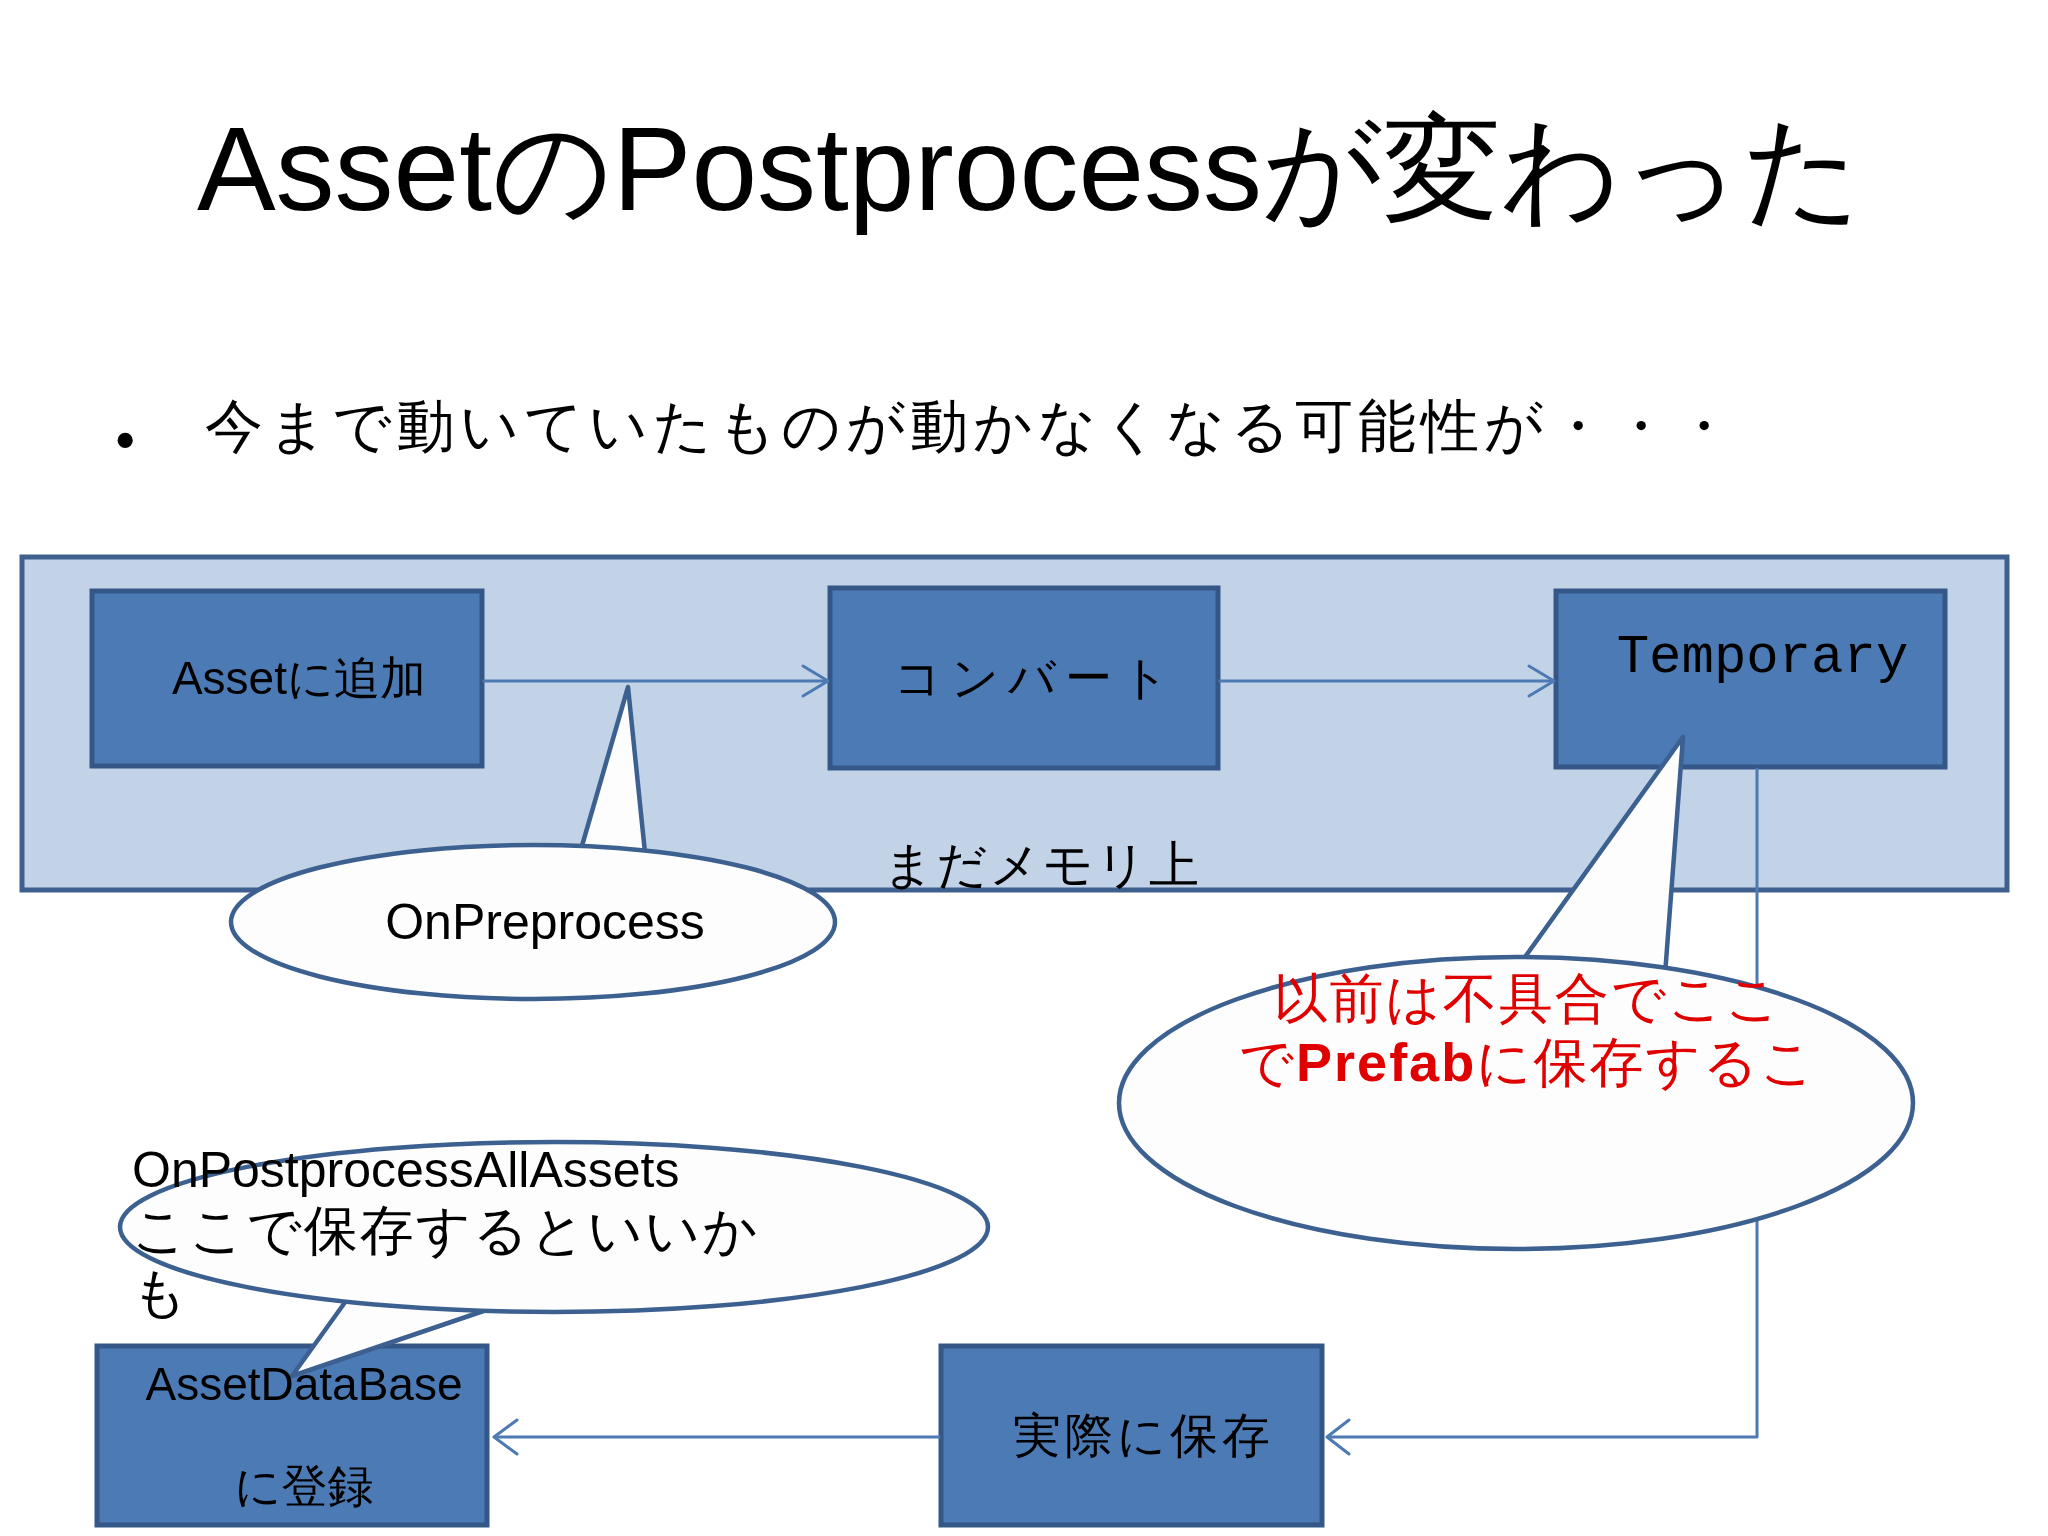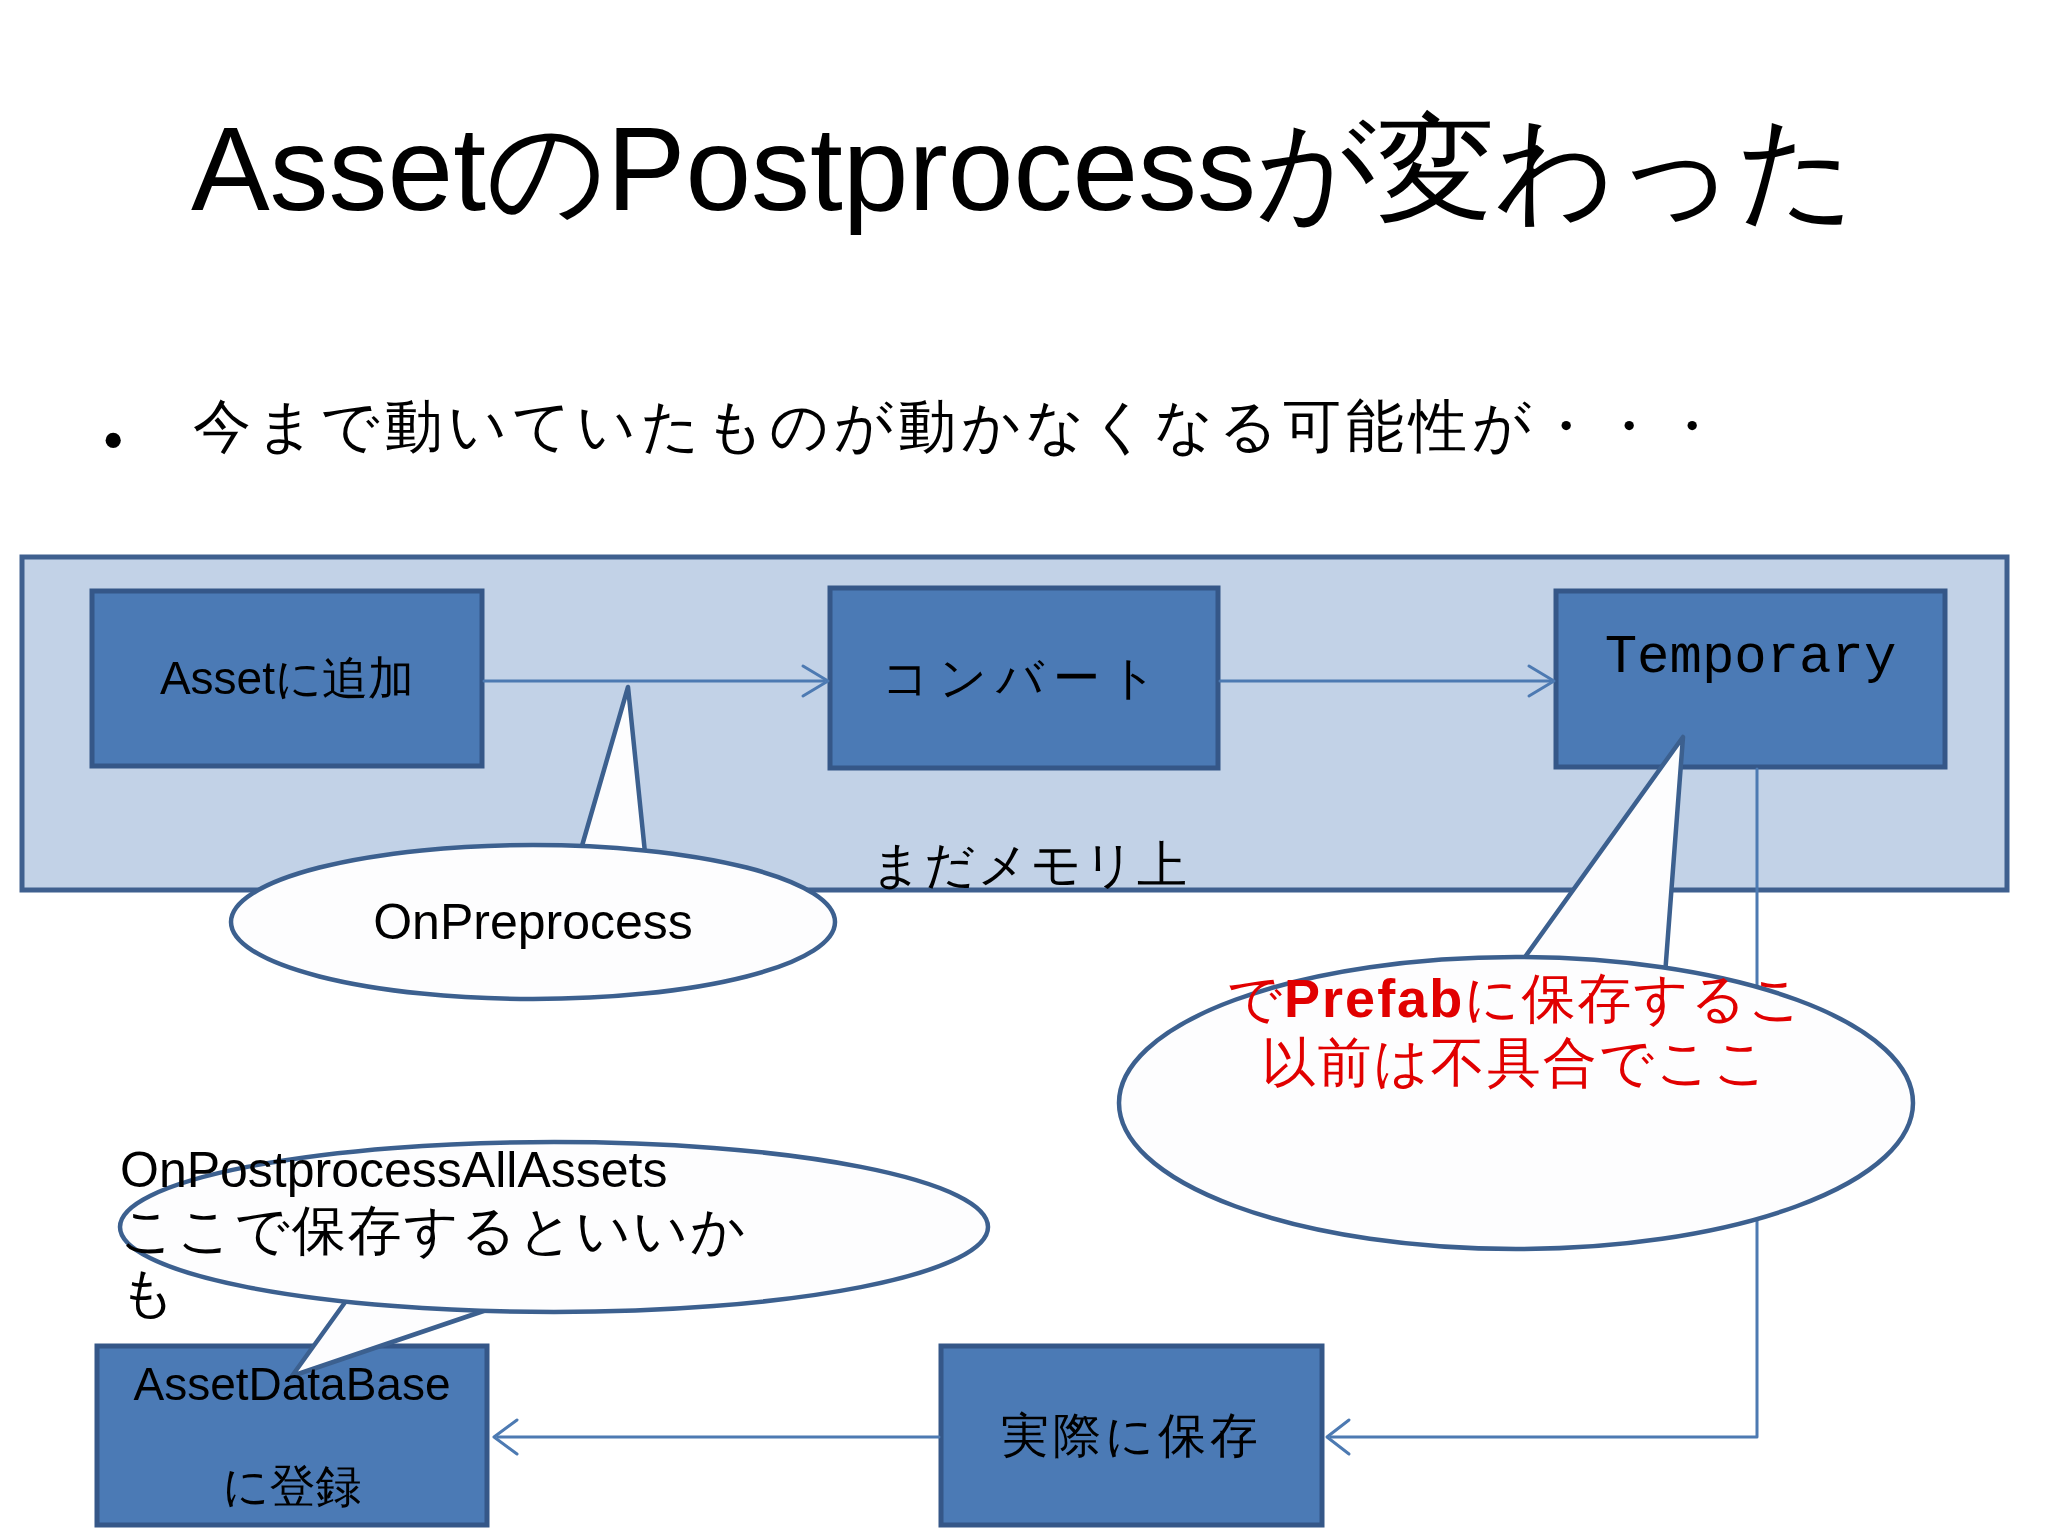--- a/index.html
+++ b/index.html
@@ -1,19 +1,19 @@
 <!DOCTYPE html>
 <html><head>
 <meta charset="utf-8">
 <style>
   html,body{margin:0;padding:0;background:#ffffff;}
   #stage{position:relative;width:2048px;height:1536px;background:#ffffff;overflow:hidden;
          font-family:"Liberation Sans",sans-serif;color:#000;}
   
-  .abs{position:absolute;}
+  .abs{position:absolute;padding-left:12px;}
   #title{left:0;right:0;top:96px;text-align:center;font-size:118px;line-height:1.25;
          font-family:"Liberation Sans",serif;white-space:nowrap;}
   #bullet-marker{left:102px;top:404px;font-size:64px;font-family:"Liberation Serif",serif;}
   #bullet-text{left:193px;top:396px;width:1750px;font-size:58px;line-height:1.06;
                letter-spacing:5px;font-family:"Liberation Serif",serif;}
   .node-label{display:flex;align-items:center;justify-content:center;color:#000000;text-align:center;}
   #label-add{left:92px;top:591px;width:390px;height:175px;font-size:46px;
              font-family:"Liberation Sans",serif;}
   #label-convert{left:830px;top:588px;width:388px;height:180px;font-size:47px;letter-spacing:9px;
              font-family:"Liberation Serif",serif;}
@@ -99,22 +99,22 @@
   <div id="label-adb" class="abs node-label">
     <div class="l1">AssetDataBase</div>
     <div class="l2">に登録</div>
   </div>
 
   <div id="memory-note" class="abs">まだメモリ上</div>
 
   <div id="callout1-label" class="abs">OnPreprocess</div>
 
   <div id="callout2-text" class="abs">
+    <p class="warn-line">以前は不具合でここ</p>
     <p class="warn-line"><span>で</span><b>Prefab</b><span>に保存するこ</span></p>
-    <p class="warn-line">以前は不具合でここ</p>
   </div>
 
   <div id="callout3-text" class="abs">
     <p class="callout-title">OnPostprocessAllAssets</p>
     <p class="jp-line">ここで保存するといいか</p>
     <p class="jp-line">も</p>
   </div>
 
 </div>
 

